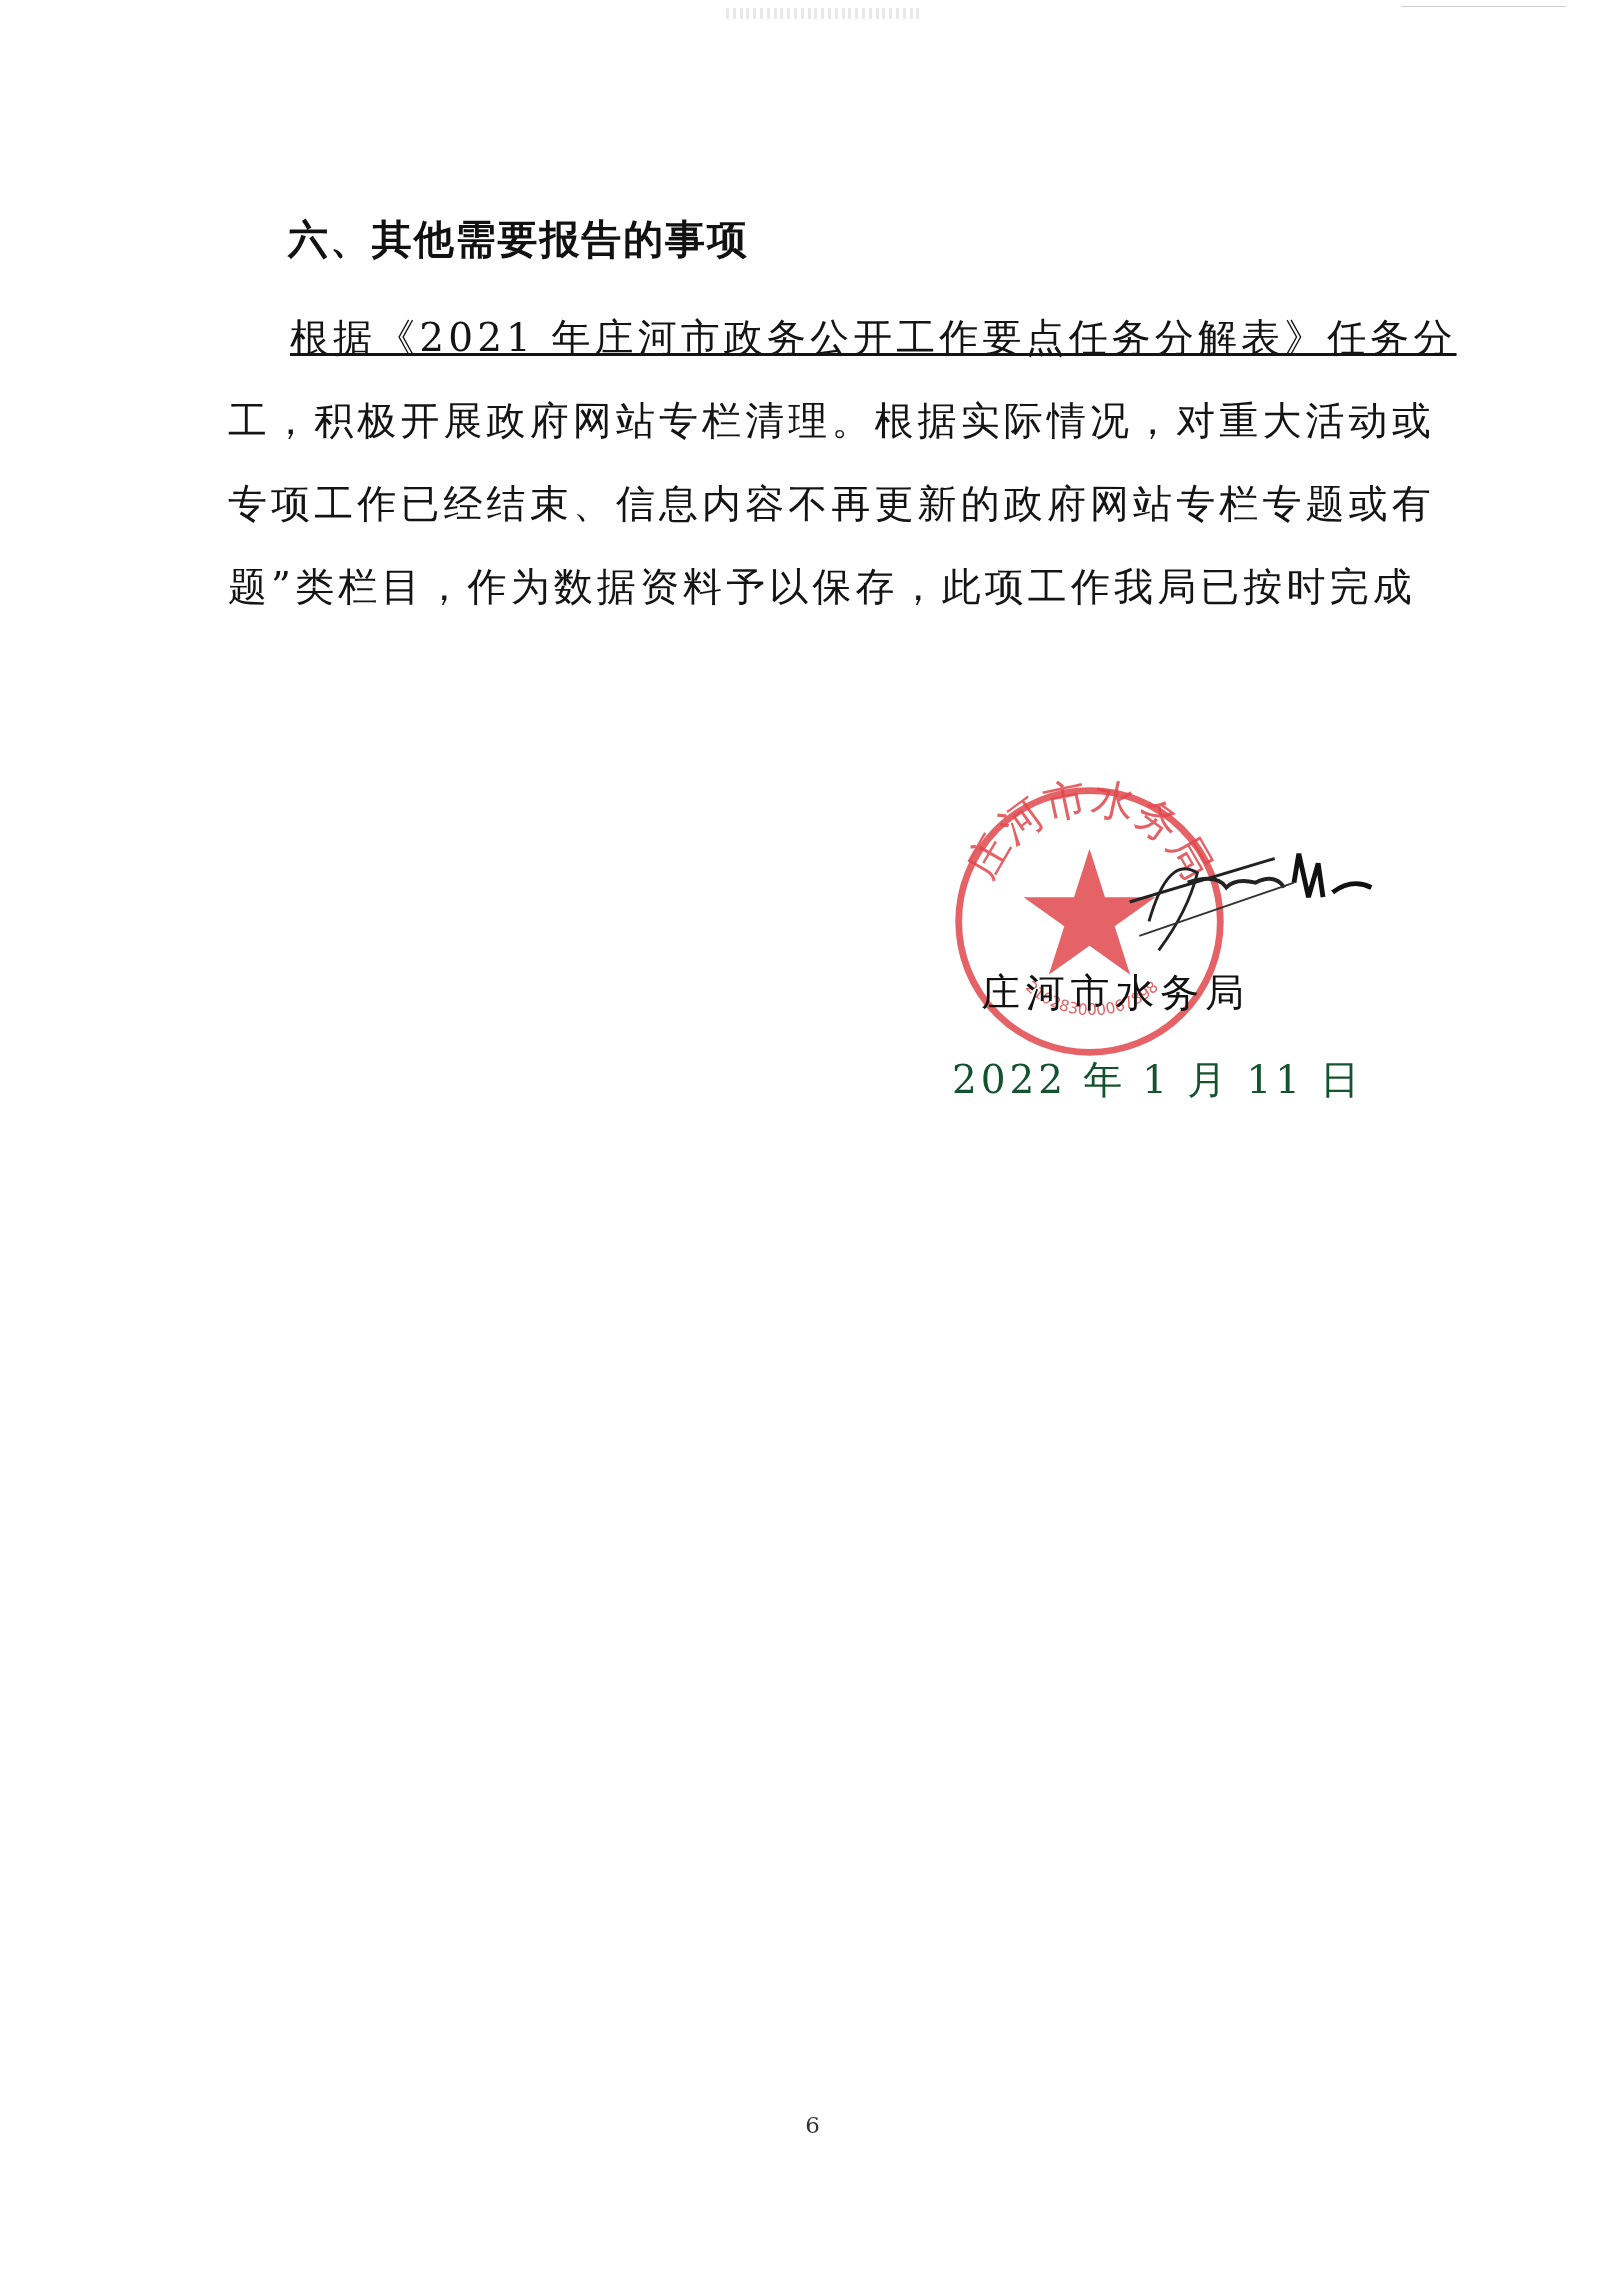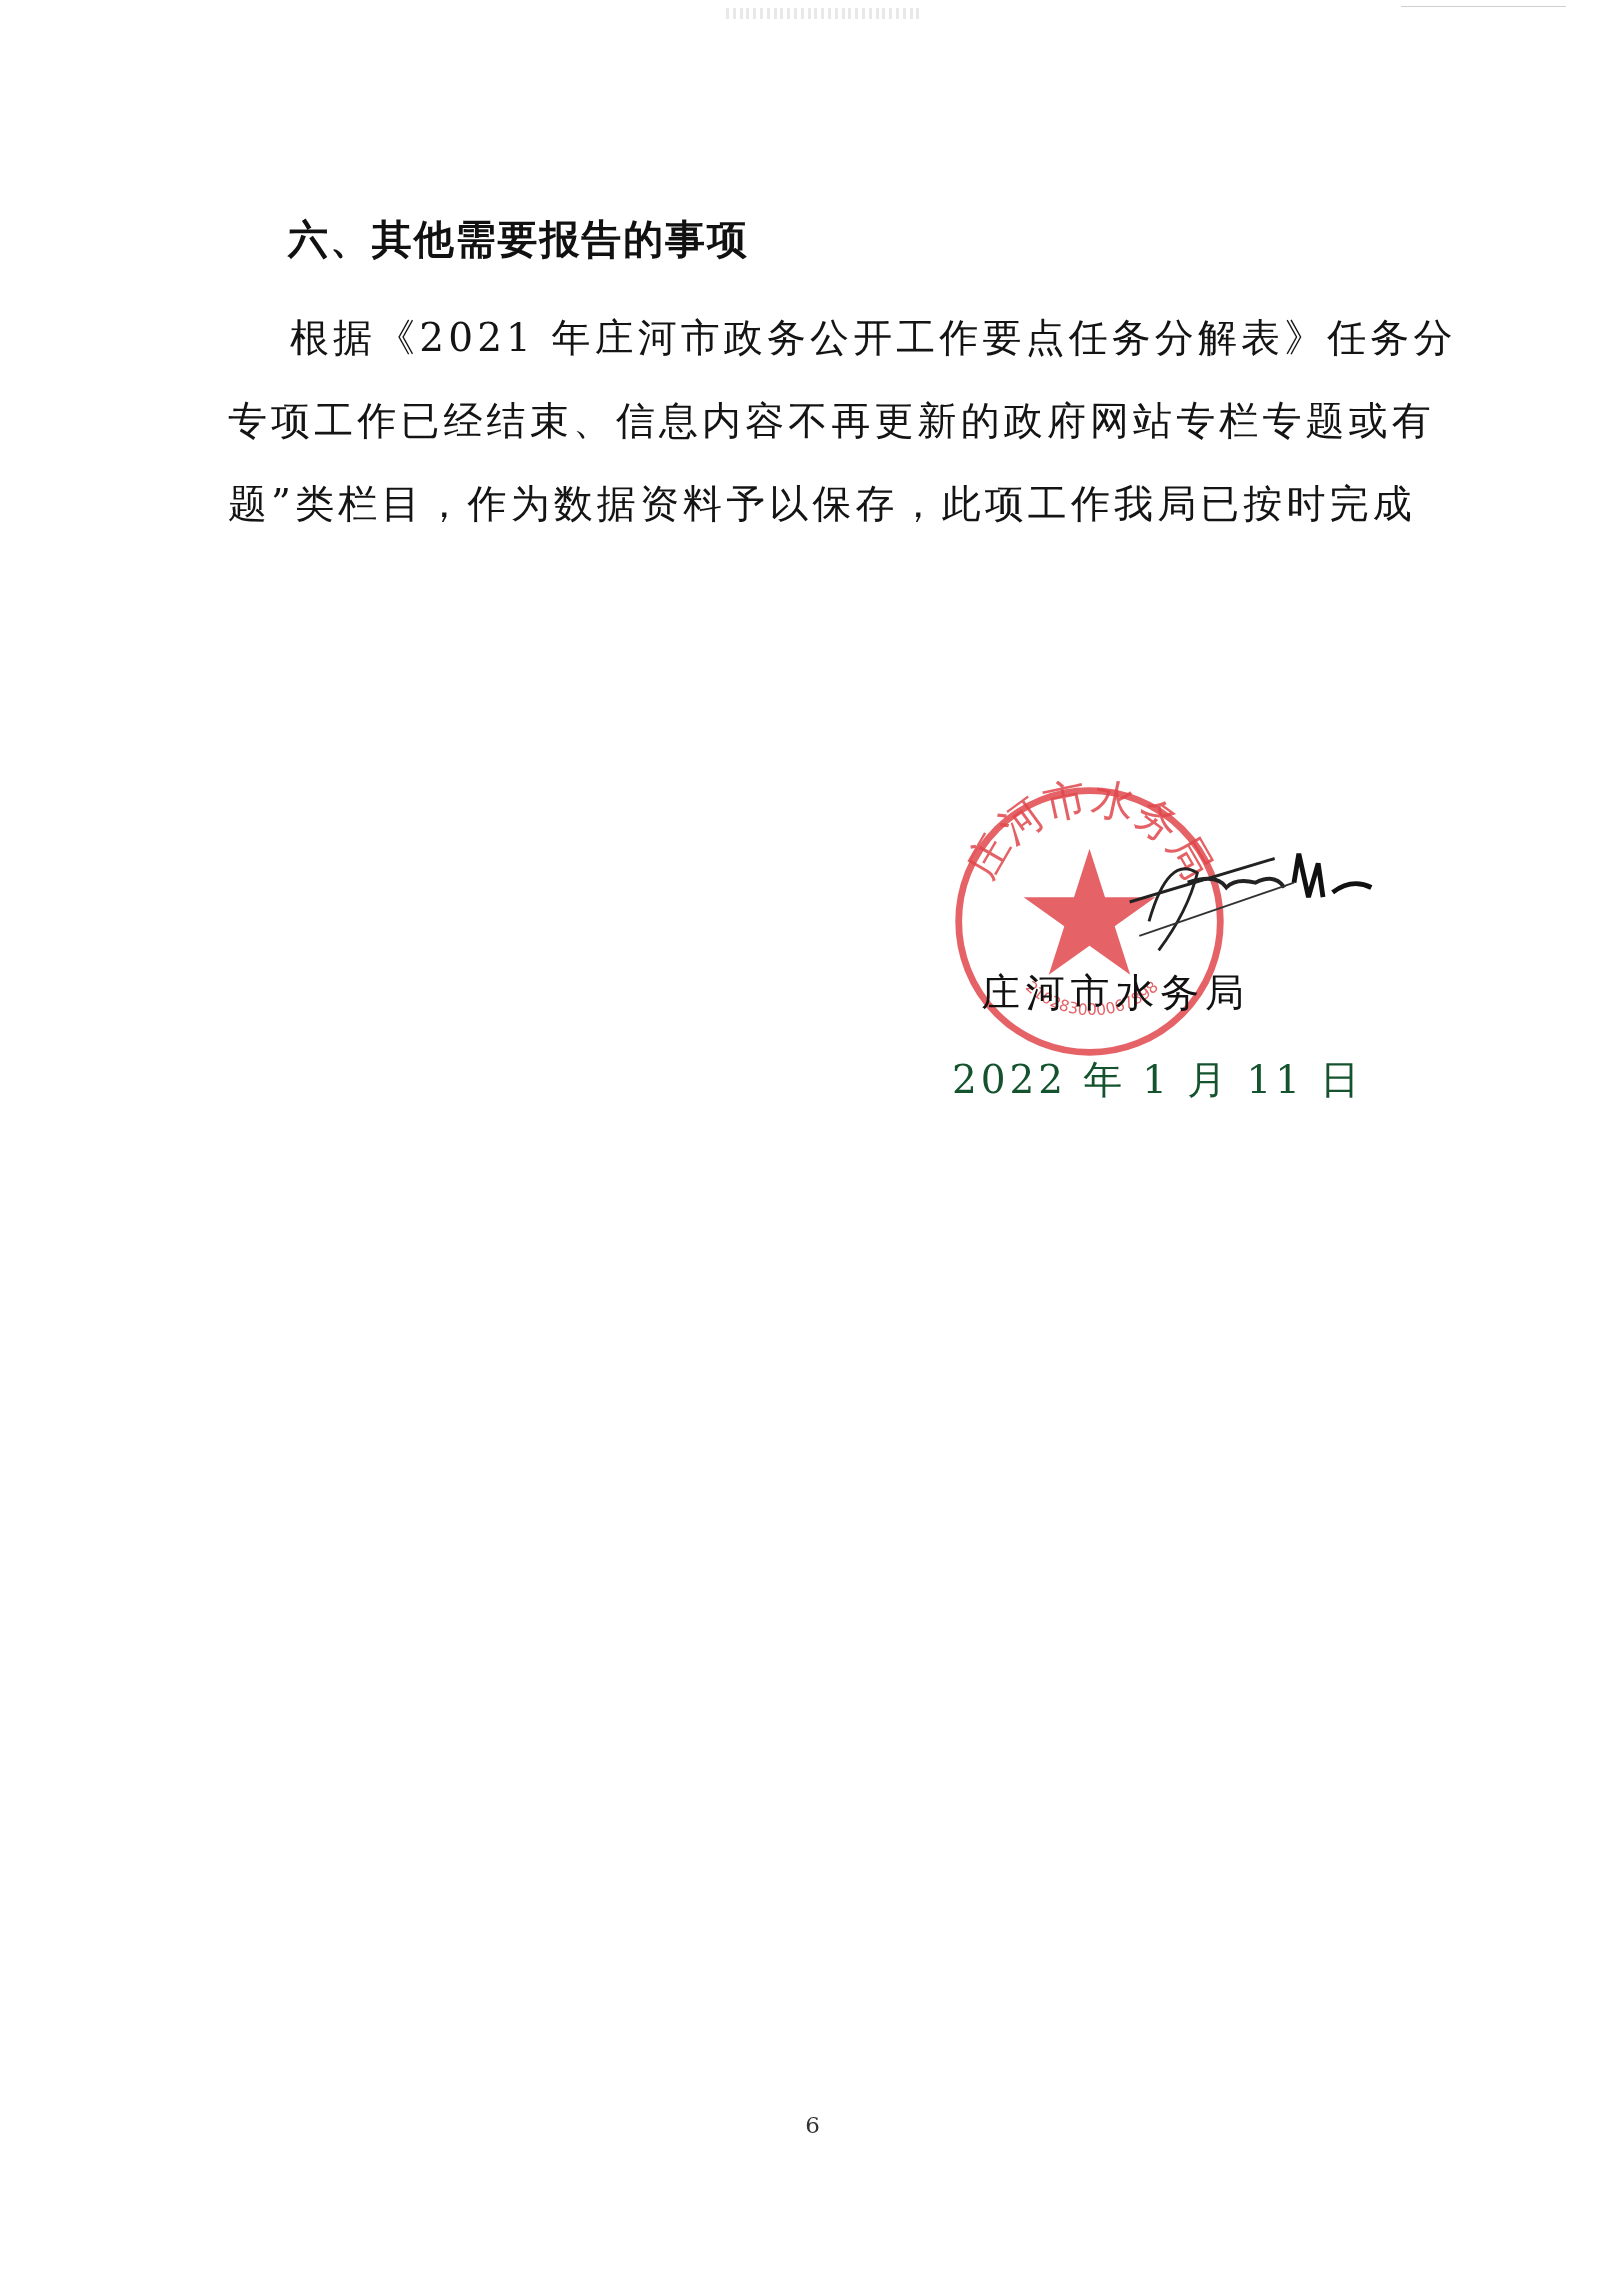--- a/index.html
+++ b/index.html
@@ -28,21 +28,21 @@
       font-weight: bold; font-size: 40px; letter-spacing: 1.9px;
       color: #111;
     }
     .para {
       position: absolute; left: 215px; top: 296px; width: 1203px;
       font-size: 39px; line-height: 83px; letter-spacing: 4.1px;
       text-align: justify;
       color: #141414;
     }
     .para .line { display: block; white-space: nowrap; height: 83px; }
-    .para .line.indent { padding-left: 62px; }
+    .para .line.indent { padding-left: 62px; text-decoration: underline; }
     .seal {
       position: absolute; left: 936px; top: 781px; width: 281px; height: 281px;
     }
     .signature { position: absolute; left: 1116px; top: 844px; width: 388px; height: 116px; }
     .sign-org {
       position: absolute; left: 968px; top: 966px;
       font-size: 39px; letter-spacing: 5.8px; color: #111;
     }
     .sign-date {
       position: absolute; left: 939px; top: 1053px;
@@ -57,20 +57,21 @@
 <body>
 
 <div class="page">
   <div class="scan-top"></div>
   <div class="scan-corner"></div>
 
   <div class="heading">六、其他需要报告的事项</div>
 
   <div class="para">
     <span class="line indent">根据《2021 年庄河市政务公开工作要点任务分解表》任务分</span>
+    <span class="line">工，积极开展政府网站专栏清理。根据实际情况，对重大活动或</span>
     <span class="line">专项工作已经结束、信息内容不再更新的政府网站专栏专题或有</span>
     <span class="line">题”类栏目，作为数据资料予以保存，此项工作我局已按时完成</span>
   </div>
 
   <svg class="seal" viewBox="0 0 290 290">
     <defs>
       <path id="sealTop" d="M 45 170 A 105 105 0 1 1 245 170"></path>
       <path id="sealBottom" d="M 70 205 A 100 100 0 0 0 225 205"></path>
     </defs>
     <circle cx="145" cy="145" r="135" fill="none" stroke="#e0474c" stroke-width="7" opacity="0.85"></circle>

